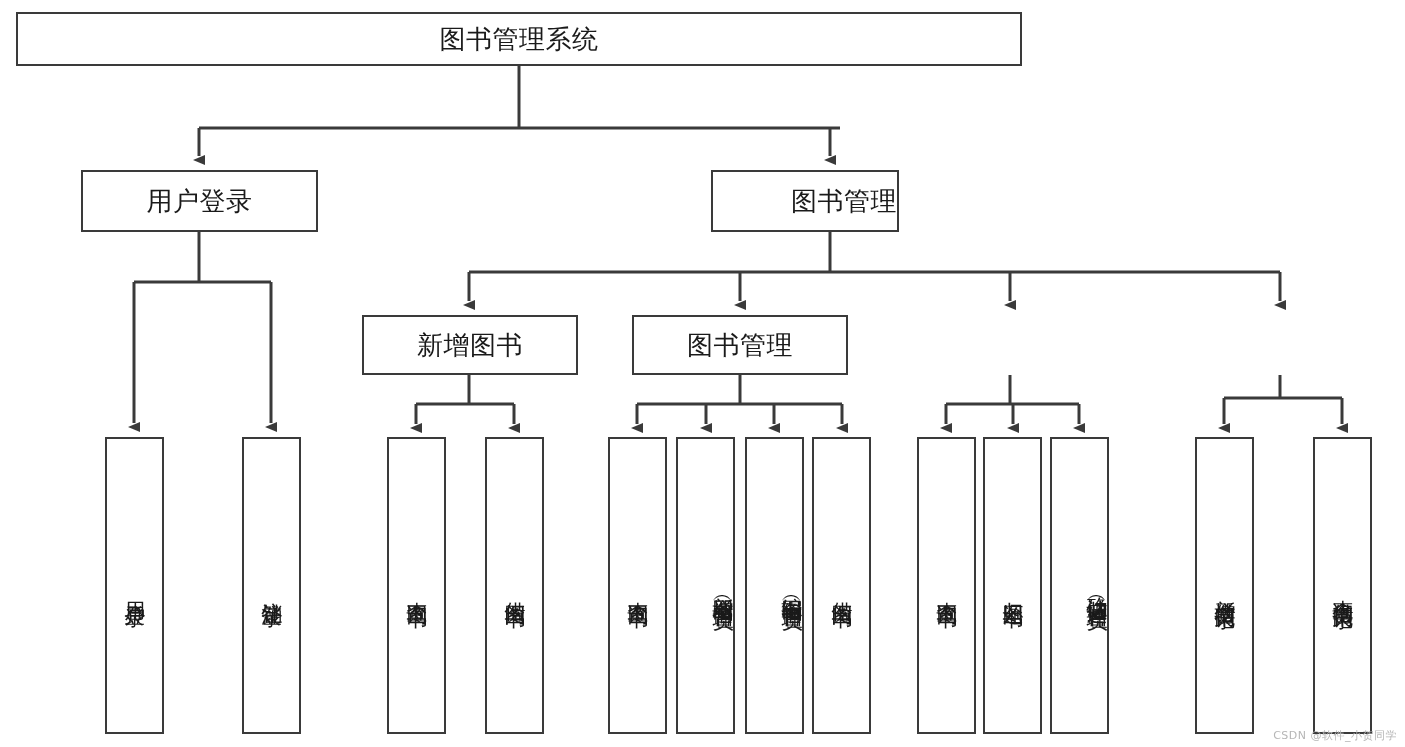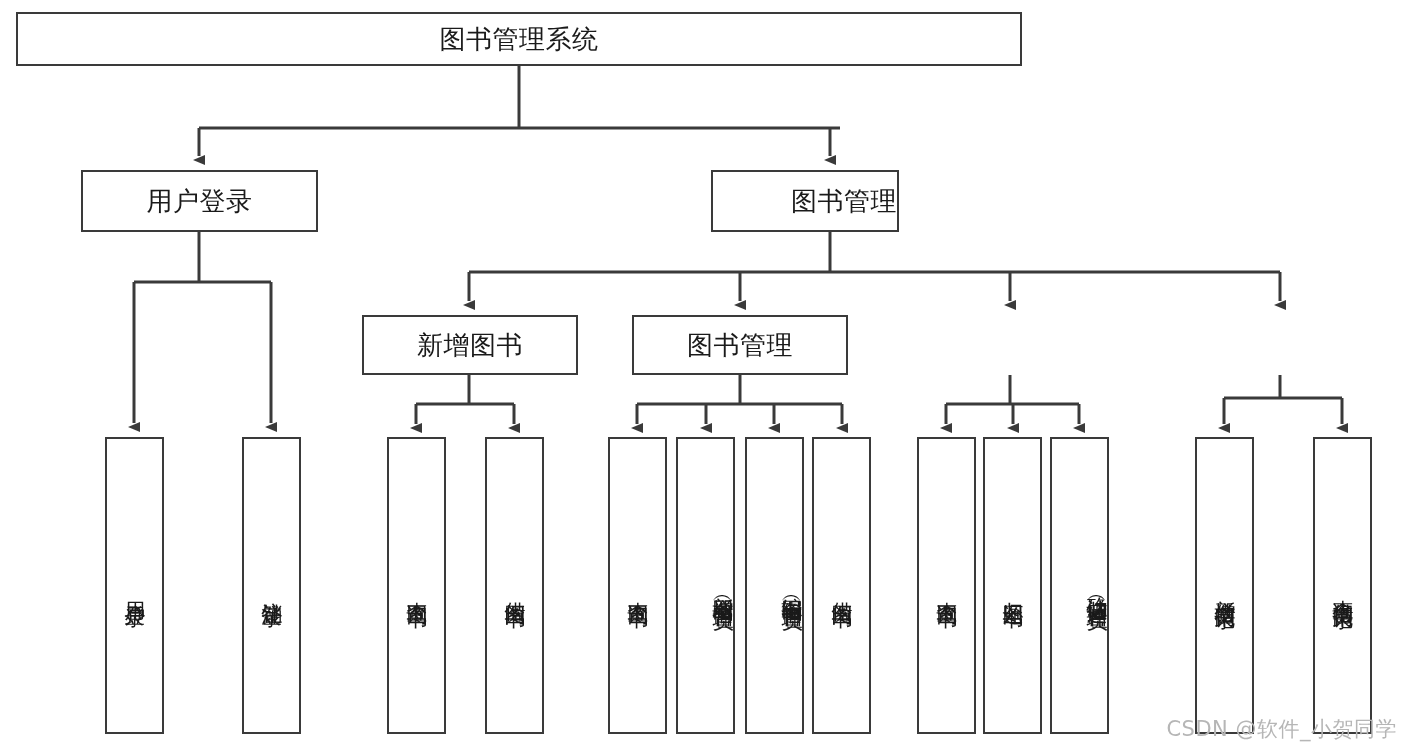--- a/index.html
+++ b/index.html
@@ -54,21 +54,21 @@
     align-items: center;
   }
   .node-label {
     display: block;
     white-space: nowrap;
   }
   .watermark {
     position: absolute;
     right: 8px;
     bottom: 4px;
-    font-size: 21px;
+    font-size: 11px;
     color: #b6b6b6;
     letter-spacing: 0.5px;
     white-space: nowrap;
   }
 </style>
 </head>
 <body>
 
 <div id="canvas">
 

